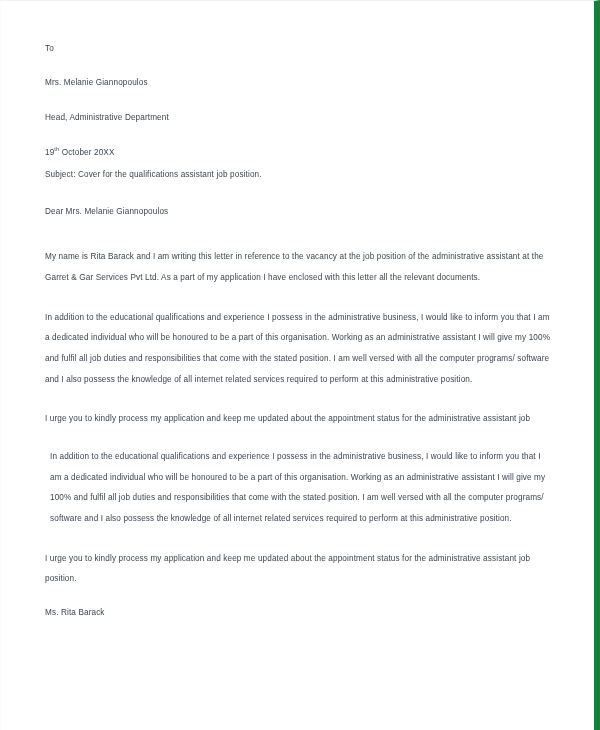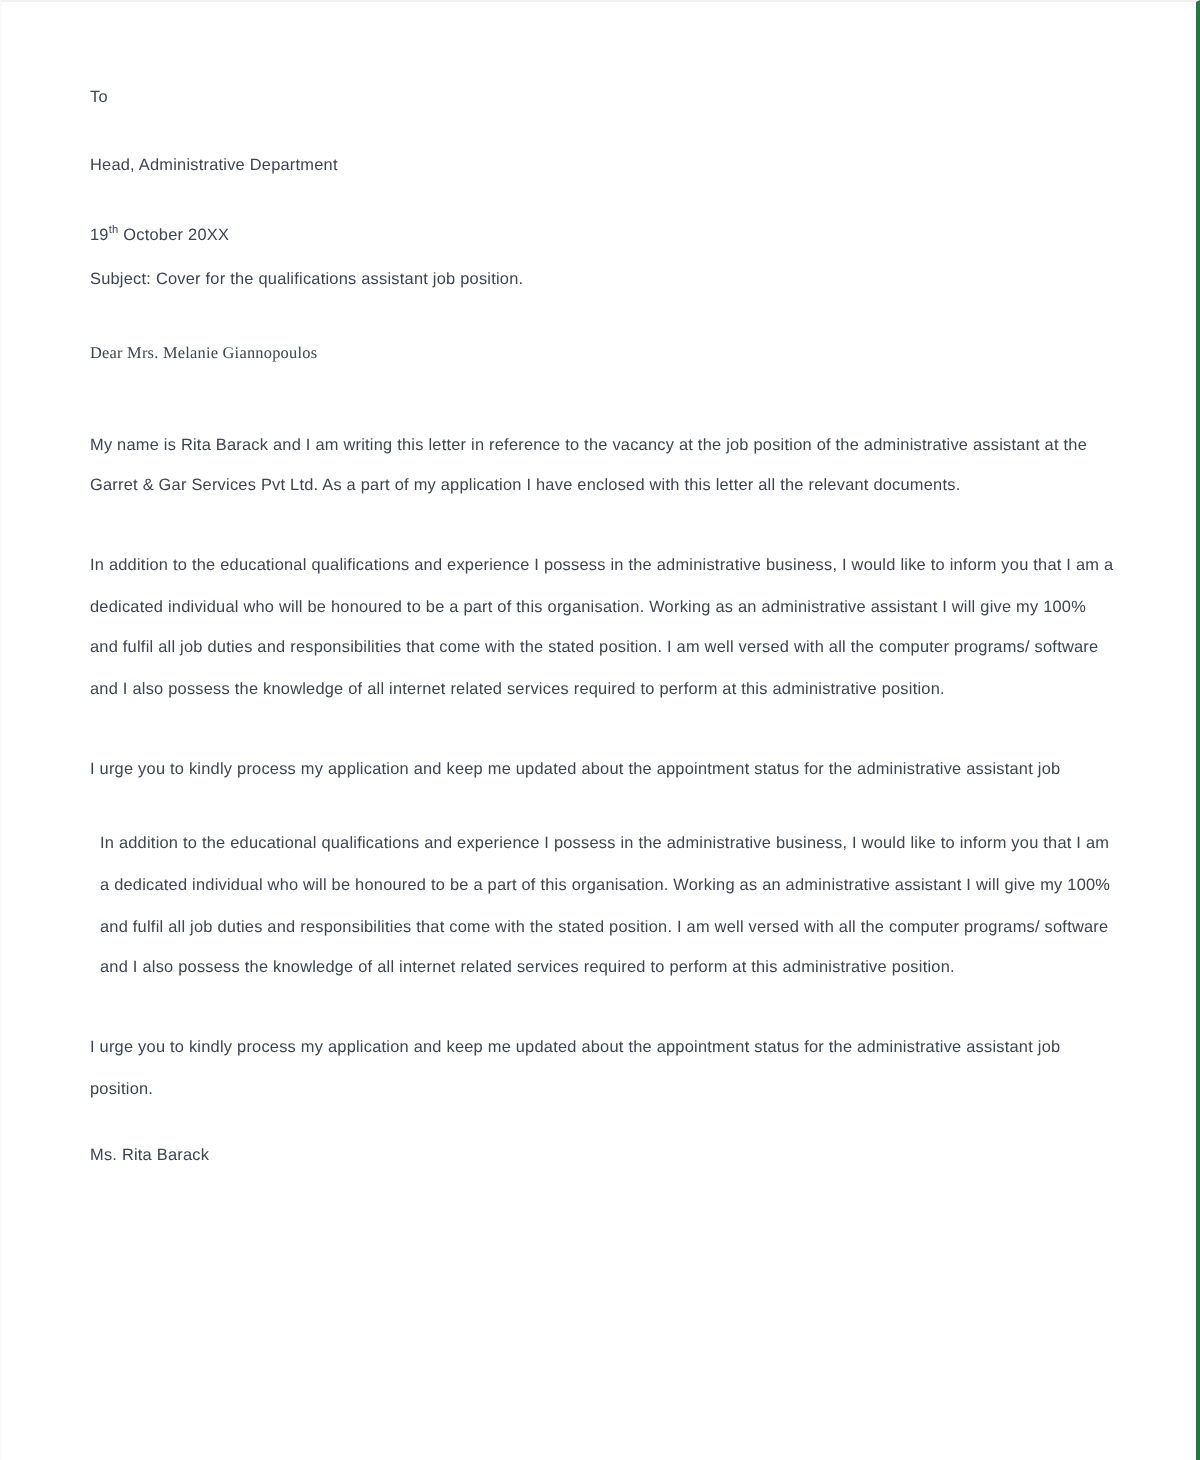--- a/index.html
+++ b/index.html
@@ -13,21 +13,21 @@
     font-family: "Liberation Sans", sans-serif;
     color: #3d4451;
     overflow: hidden;
   }
   .page {
     position: relative;
     box-sizing: border-box;
     width: 600px;
     height: 730px;
     background: #ffffff;
-    border-right: 2px solid #15803d;
+    border-right: 6px solid #15803d;
     border-top: 1px solid #f2f2f2;
     border-left: 1px solid #fbfbfb;
     padding: 44px 40px 0 44px;
   }
   .letter {
     font-size: 8.2px;
     line-height: 1.0;
     letter-spacing: 0.12px;
   }
   
@@ -47,21 +47,20 @@
     vertical-align: super;
     line-height: 0;
   }
   .subject-line {
     margin: 0 0 29px 0;
     white-space: nowrap;
   }
   .salutation {
     margin: 0 0 31px 0;
     white-space: nowrap;
-    font-family: Liberation Serif, serif;
   }
   
   .para {
     margin: 0 0 19px 0;
     line-height: 2.52;
     text-align: left;
     max-width: 516px;
   }
   .para-indent {
     padding-left: 5px;
@@ -85,20 +84,21 @@
   }
 </style>
 </head>
 <body>
 
 <div class="page">
   <div class="letter">
 
     <p class="addr-line">To</p>
 
+    <p class="addr-line">Mrs. Melanie Giannopoulos</p>
 
     <p class="addr-line">Head, Administrative Department</p>
 
 
 
     <p class="date-line"><span>19</span><sup>th</sup><span> October 20XX</span></p>
 
     <p class="subject-line">Subject: Cover for the qualifications assistant job position.</p>
 
     <p class="salutation">Dear Mrs. Melanie Giannopoulos</p>

